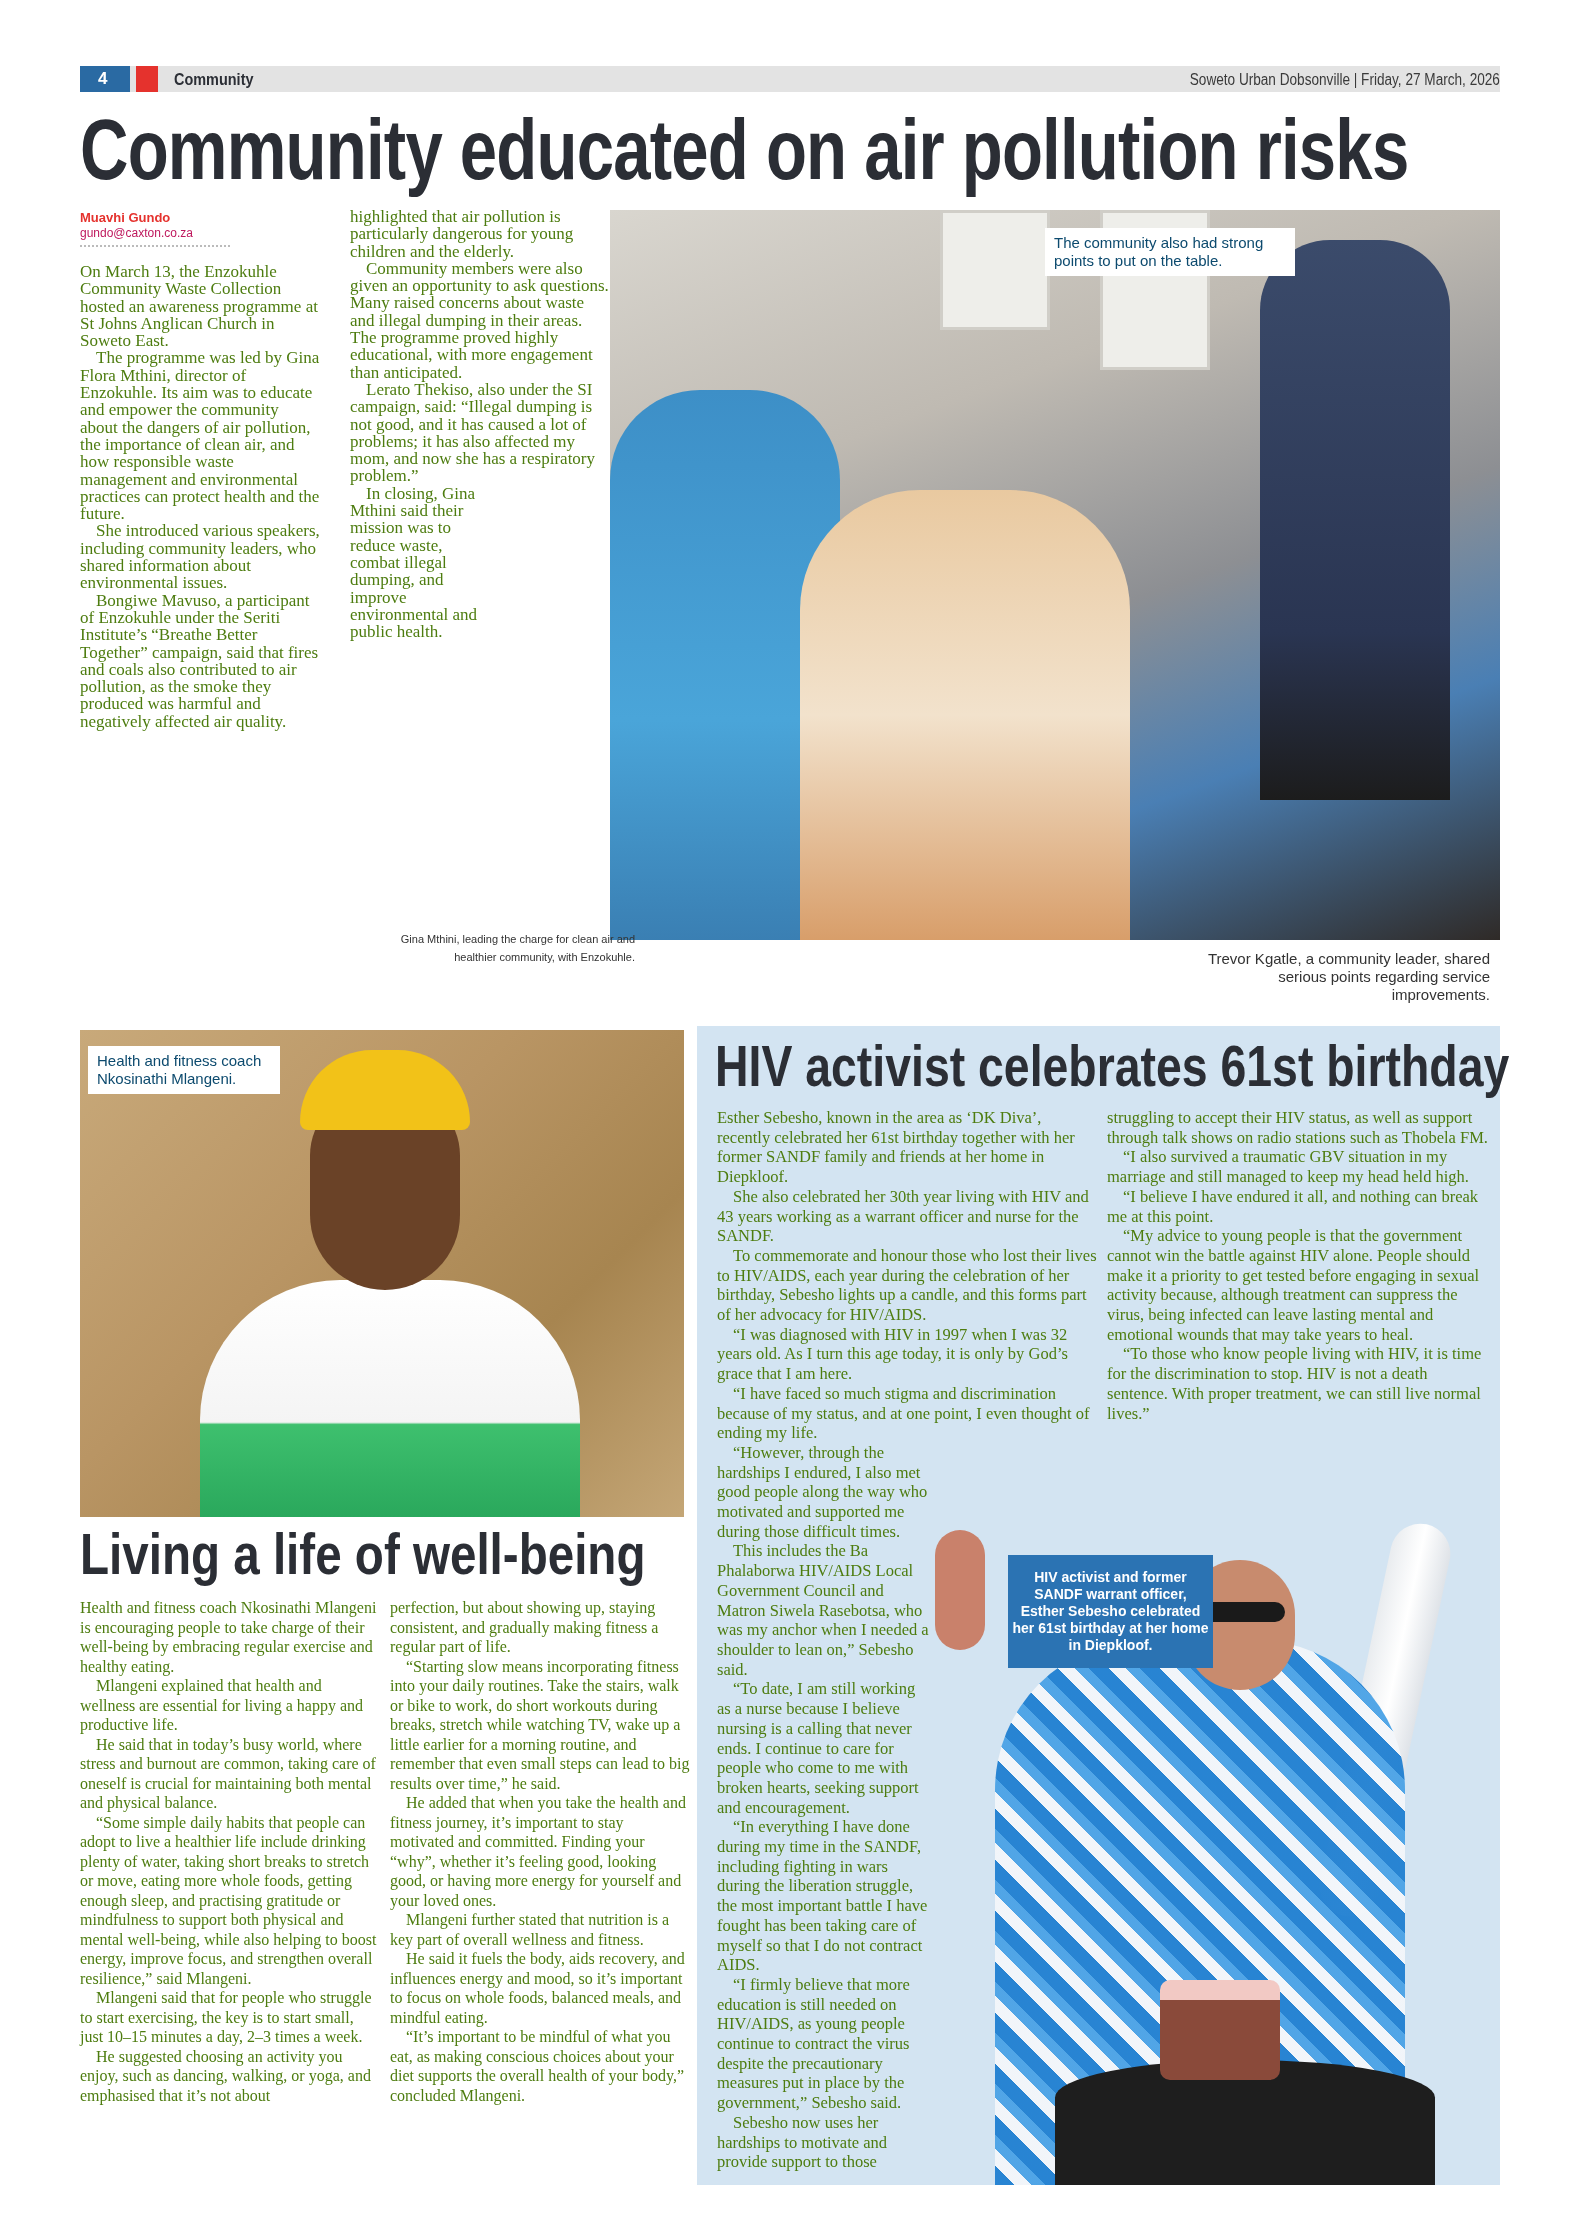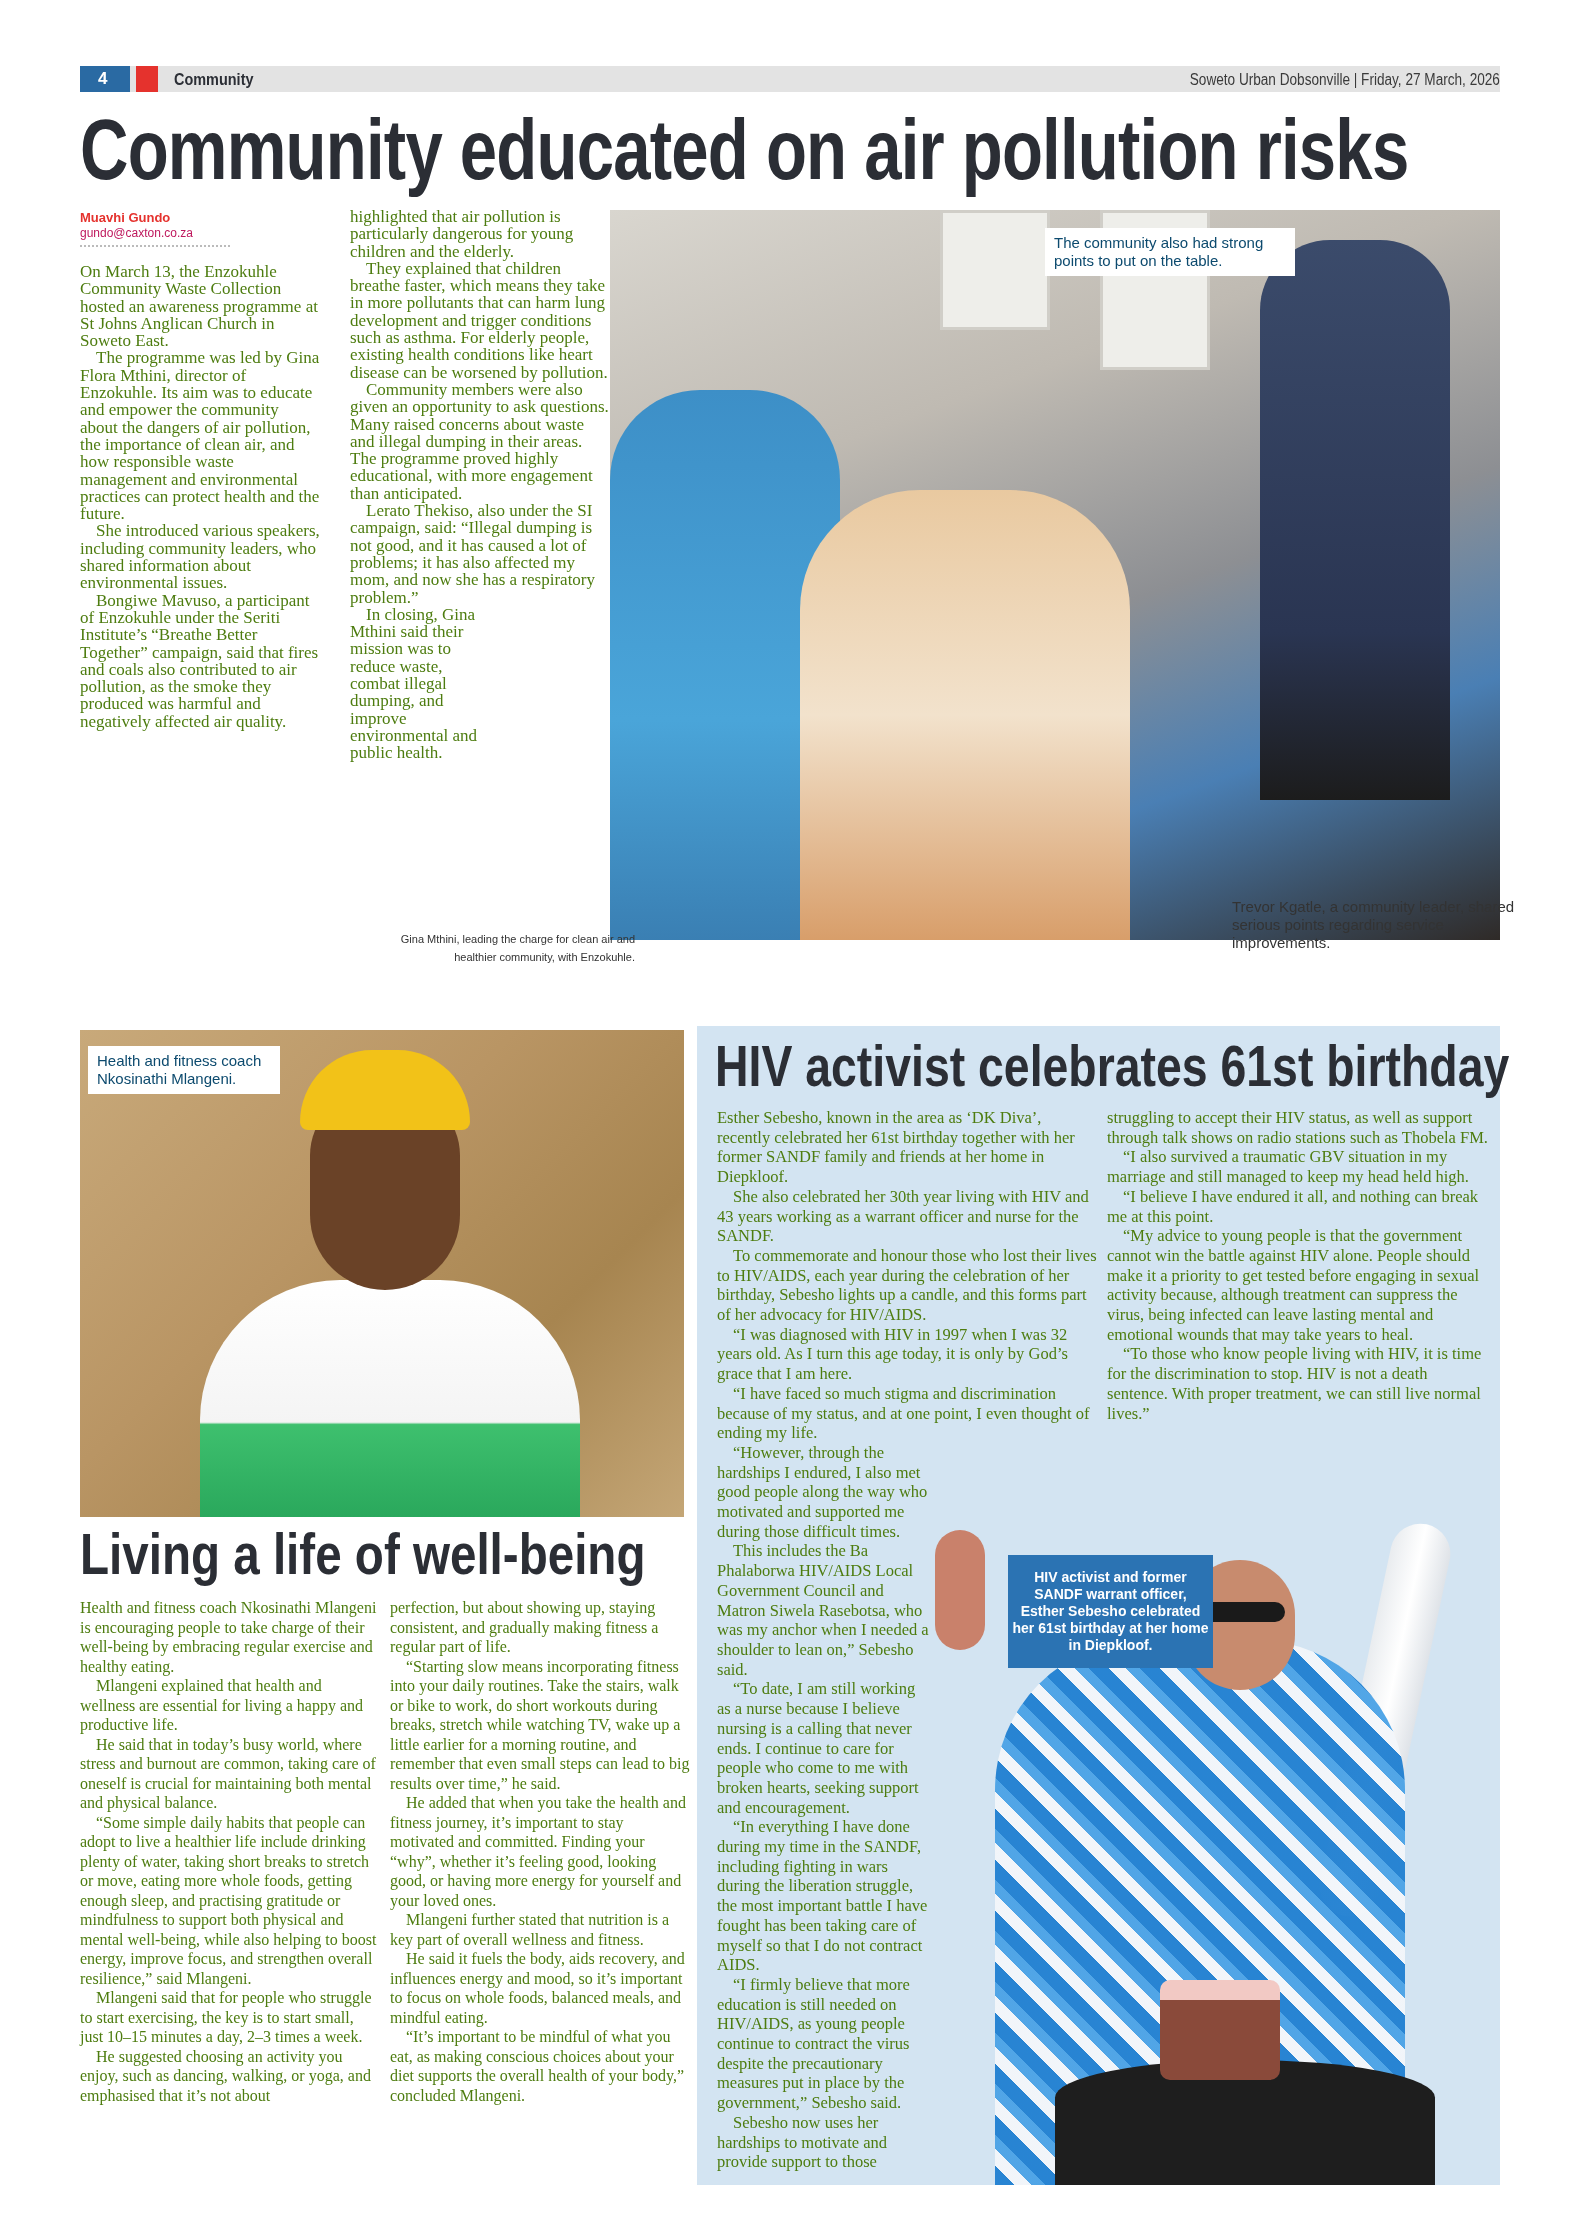--- a/index.html
+++ b/index.html
@@ -50,22 +50,22 @@
                     background: linear-gradient(180deg,#e9c9a0,#f2e2cc 50%,#d89e6a); border-radius: 120px 120px 0 0; }
   .photo-main .p3 { position:absolute; left: 650px; top: 30px; width: 190px; height: 560px;
                     background: linear-gradient(180deg,#3b4b6b,#2a3552 70%,#1c1c1c); border-radius: 70px 70px 0 0; }
   .photo-main .win1 { position:absolute; left: 330px; top: 0; width: 110px; height: 120px; background:#eeeeea; border:3px solid #d0cec8; }
   .photo-main .win2 { position:absolute; left: 490px; top: 0; width: 110px; height: 160px; background:#eeeeea; border:3px solid #d0cec8; }
 
   .cap-box { background: #fff; font-family: "Liberation Sans", sans-serif; font-size: 15px; line-height: 18px; color: #0c4a6e; padding: 6px 9px; }
   .cap-community { left: 1045px; top: 228px; width: 250px; }
   .cap-gina { left: 395px; top: 930px; width: 240px; text-align: right;
               font-family: "Liberation Sans", sans-serif; font-size: 11px; line-height: 18px; color: #333; }
-  .cap-trevor { left: 1200px; top: 898px; width: 290px; text-align: left;
-                font-family: "Liberation Sans", sans-serif; font-size: 15px; line-height: 18px; color: #333; margin-left: 32px; }
+  .cap-trevor { left: 1200px; top: 950px; width: 290px; text-align: right;
+                font-family: "Liberation Sans", sans-serif; font-size: 15px; line-height: 18px; color: #333; }
 
   .photo-coach { left: 80px; top: 1030px; width: 604px; height: 487px;
                  background: linear-gradient(135deg,#c8a97a,#b99564 40%,#a78550 70%,#c4a676); }
   .photo-coach .body1 { position:absolute; left: 120px; top: 250px; width: 380px; height: 237px;
                         background: linear-gradient(180deg,#ffffff 0%,#f4f4f4 60%,#3ec06e 61%,#2aa85c 100%); border-radius: 140px 140px 0 0; }
   .photo-coach .head { position:absolute; left: 230px; top: 60px; width: 150px; height: 200px; background:#6a4227; border-radius: 70px 70px 80px 80px; }
   .photo-coach .cap-hat { position:absolute; left: 220px; top: 20px; width: 170px; height: 80px; background:#f2c218; border-radius: 90px 90px 10px 10px; }
   .cap-coach { left: 88px; top: 1046px; width: 192px; }
 
   .hl-living { left: 80px; top: 1524px; white-space: nowrap;
@@ -115,21 +115,20 @@
 
 <div class="abs col col1">
   <p class="first">On March 13, the Enzokuhle Community Waste Collection hosted an awareness programme at St Johns Anglican Church in Soweto East.</p>
   <p>The programme was led by Gina Flora Mthini, director of Enzokuhle. Its aim was to educate and empower the community about the dangers of air pollution, the importance of clean air, and how responsible waste management and environmental practices can protect health and the future.</p>
   <p>She introduced various speakers, including community leaders, who shared information about environmental issues.</p>
   <p>Bongiwe Mavuso, a participant of Enzokuhle under the Seriti Institute’s “Breathe Better Together” campaign, said that fires and coals also contributed to air pollution, as the smoke they produced was harmful and negatively affected air quality.</p>
 </div>
 
 <div class="abs col col2">
   <p class="first">highlighted that air pollution is particularly dangerous for young children and the elderly.</p>
-  <p>They explained that children breathe faster, which means they take in more pollutants that can harm lung development and trigger conditions such as asthma. For elderly people, existing health conditions like heart disease can be worsened by pollution.</p>
   <p>Community members were also given an opportunity to ask questions. Many raised concerns about waste and illegal dumping in their areas. The programme proved highly educational, with more engagement than anticipated.</p>
   <p>Lerato Thekiso, also under the SI campaign, said: “Illegal dumping is not good, and it has caused a lot of problems; it has also affected my mom, and now she has a respiratory problem.”</p>
   <div class="wrap-shape"></div>
   <p>In closing, Gina Mthini said their mission was to reduce waste, combat illegal dumping, and improve environmental and public health.</p>
 </div>
 
 <div class="abs photo-main">
   <div class="win1"></div>
   <div class="win2"></div>
   <div class="p3"></div>

